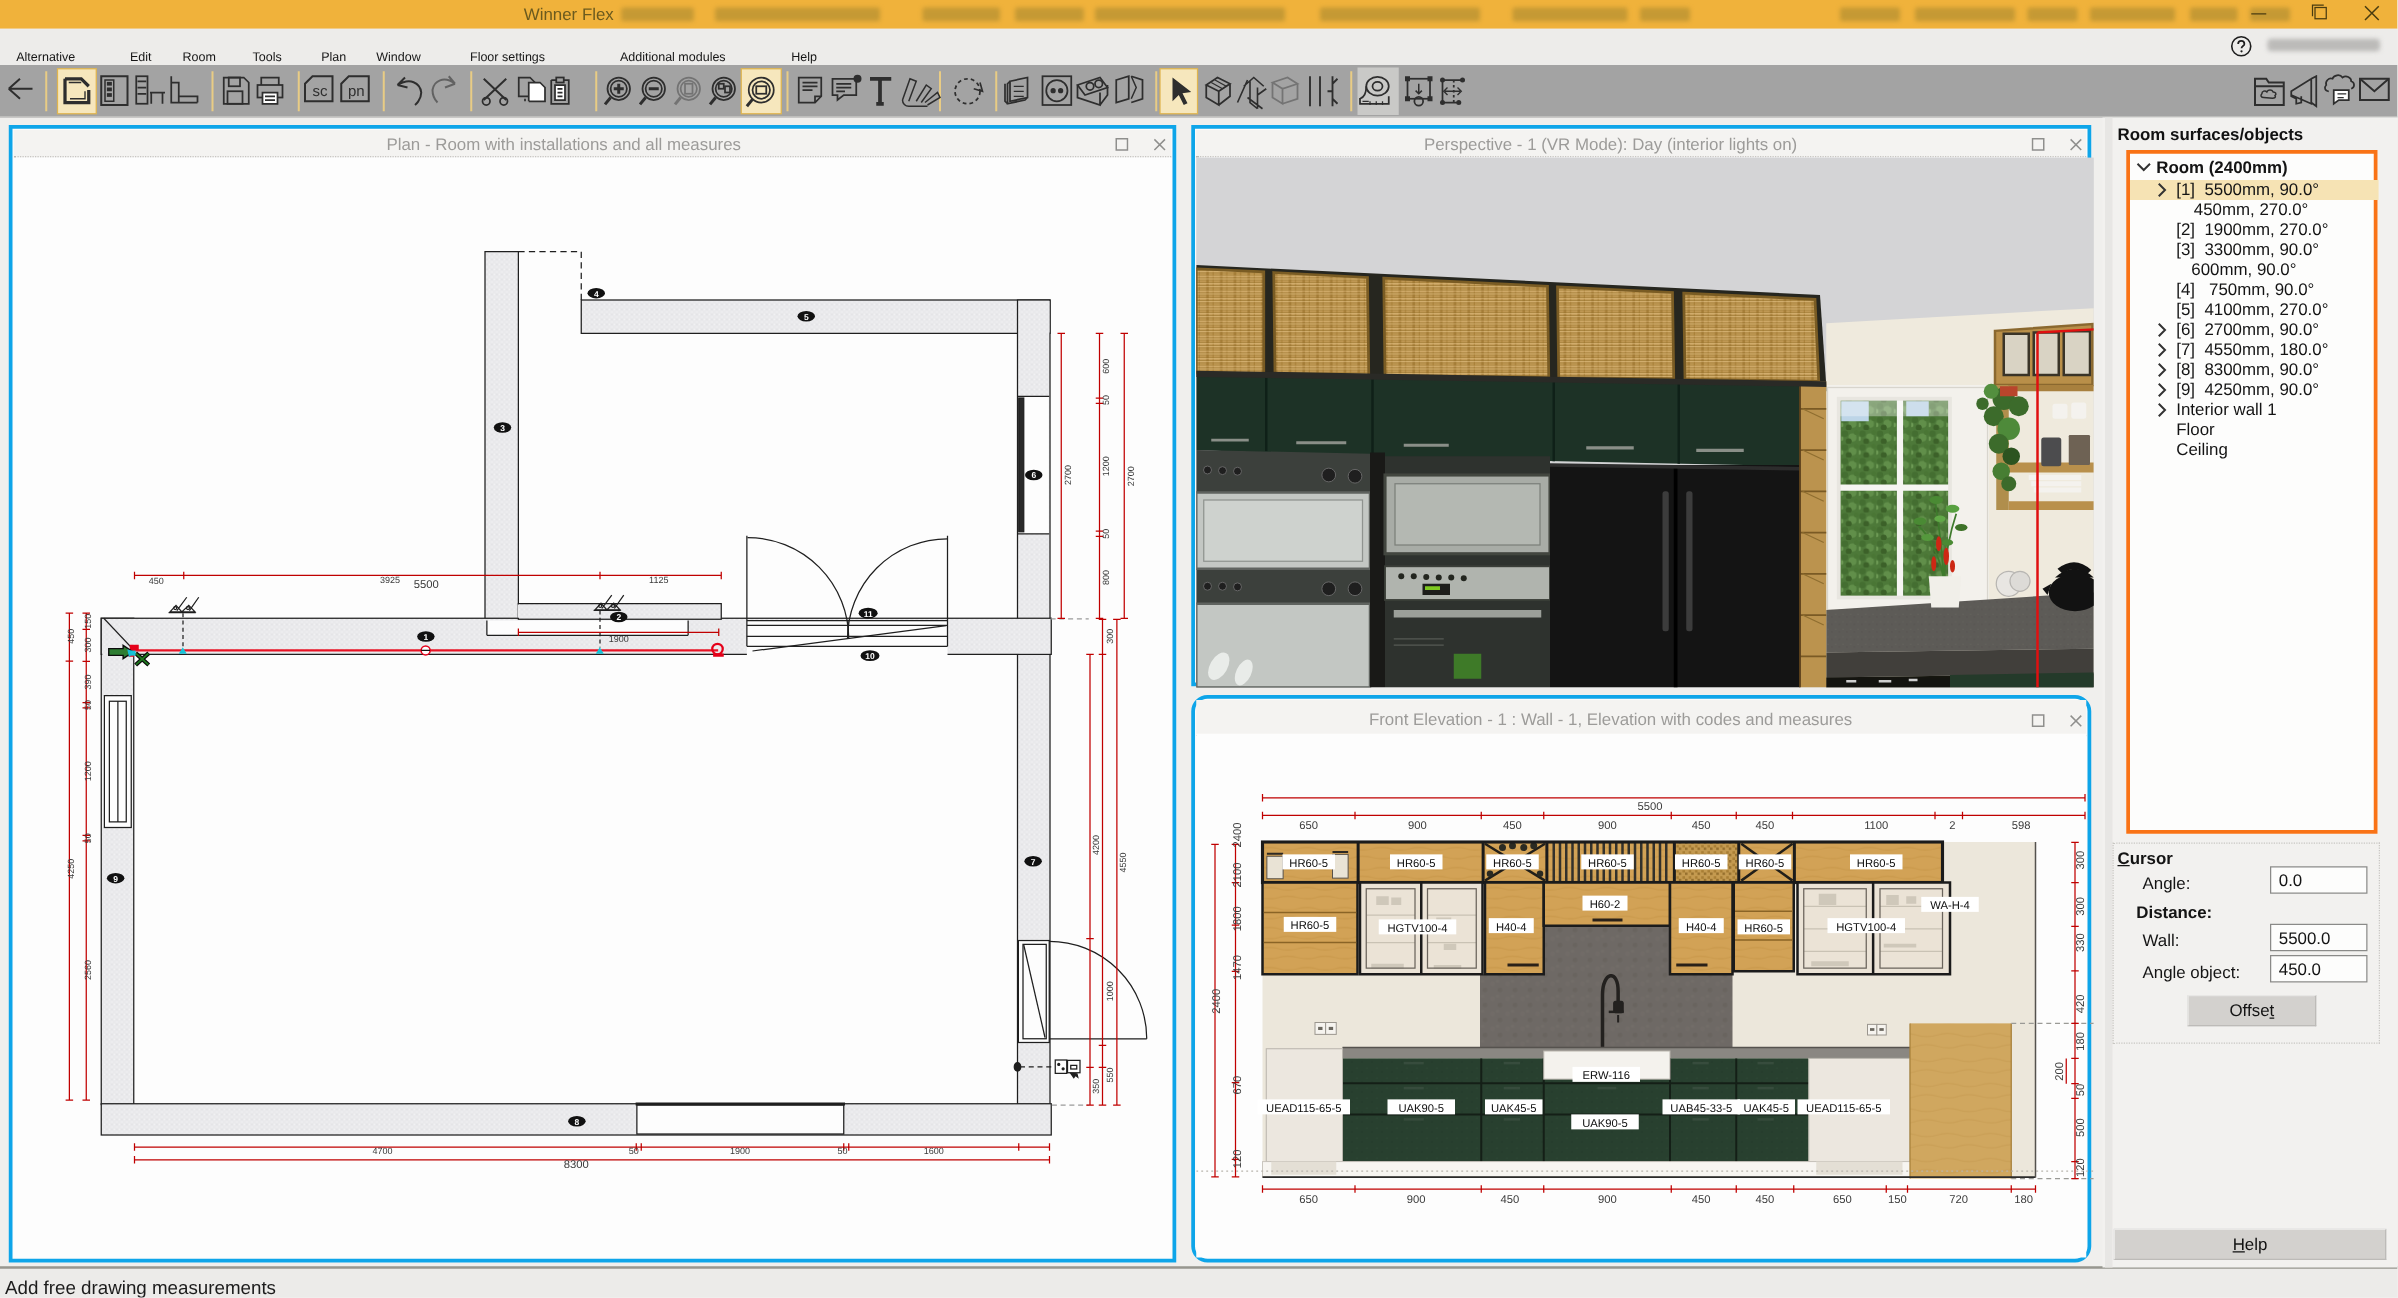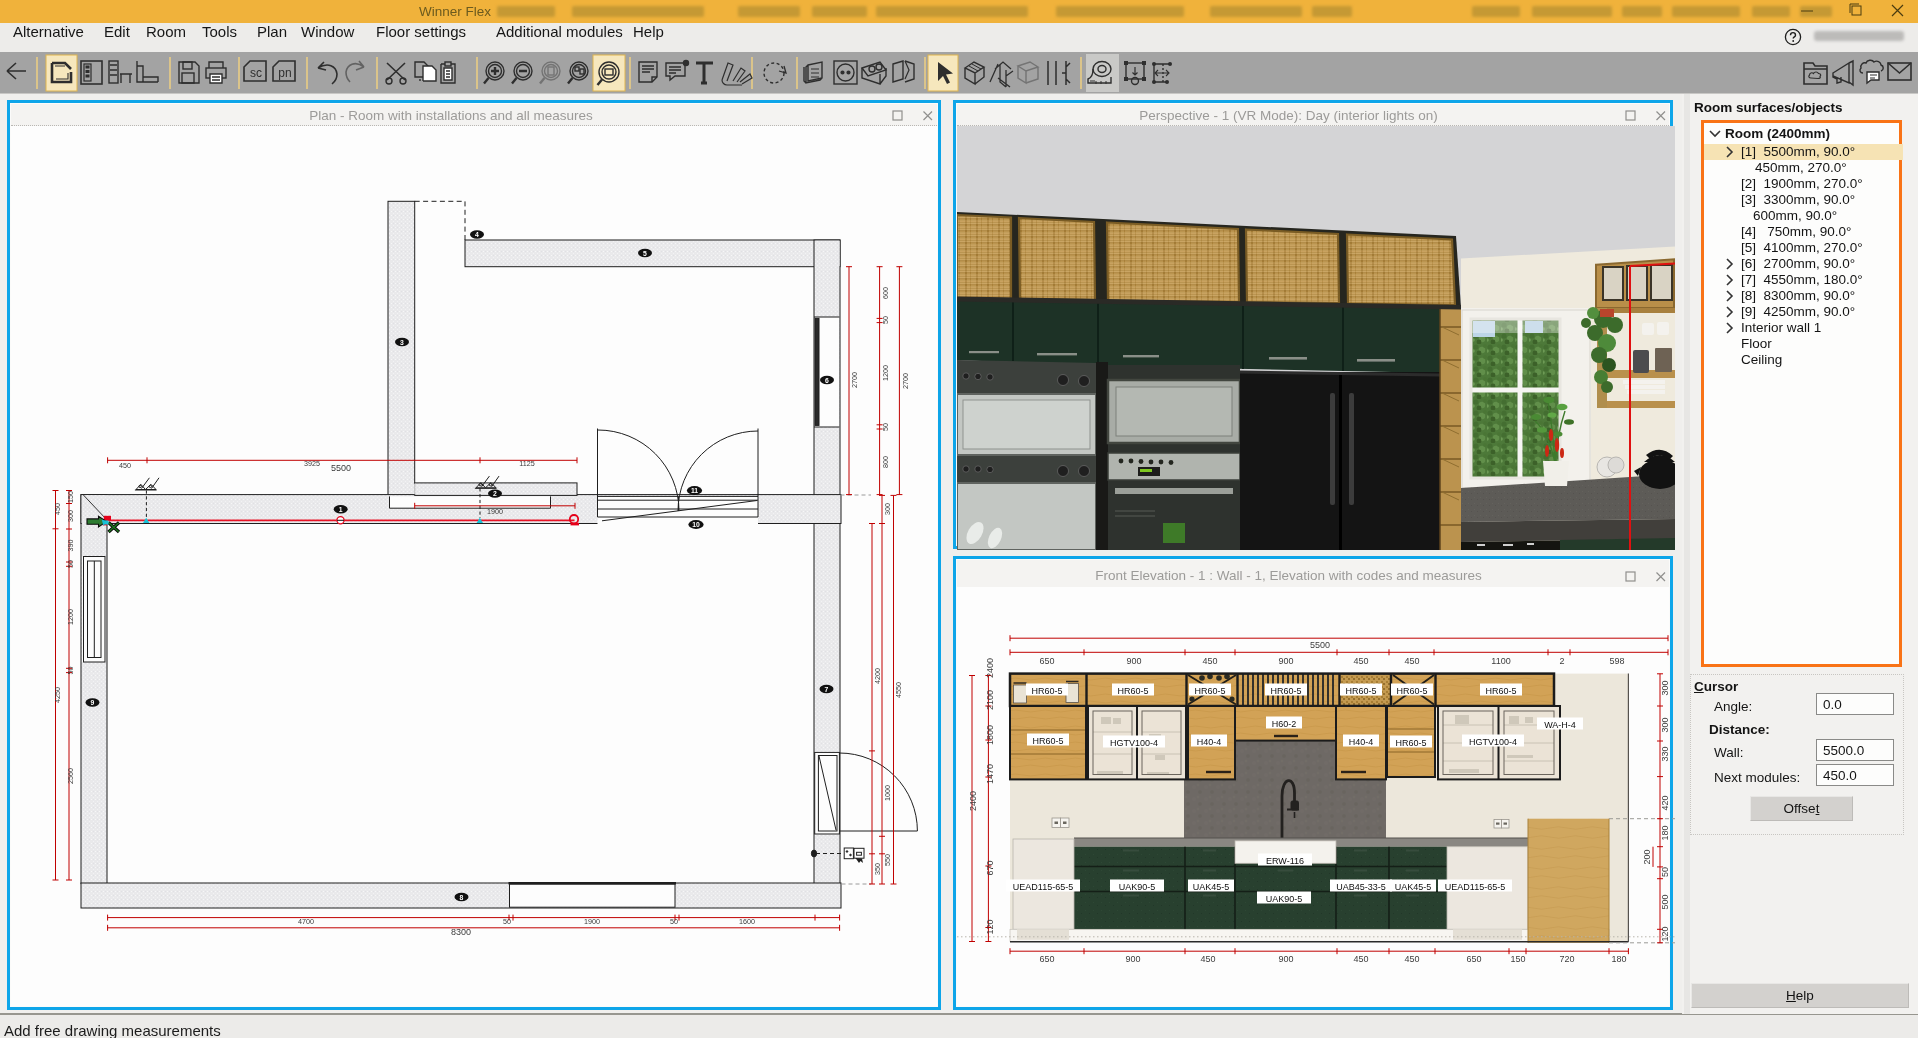--- a/index.html
+++ b/index.html
@@ -3,21 +3,21 @@
 <meta charset="utf-8">
 <style>
   * { margin:0; padding:0; box-sizing:border-box; }
   html,body { width:1918px; height:1038px; overflow:hidden; font-family:"Liberation Sans", sans-serif; }
   body { position:relative; background:#f0efed; }
   #titlebar { position:absolute; left:0; top:0; width:1918px; height:23px; background:#f0b23b; }
   #titlebar .apptitle { position:absolute; left:419px; top:4px; font-size:13.5px; color:#6b5a1e; }
   #titlebar .rdact { position:absolute; top:6px; height:11px; background:#c59934; filter:blur(1.6px); border-radius:2px;}
   .wctl { position:absolute; top:0; height:23px; width:30px; }
   #menubar { position:absolute; left:0; top:23px; width:1918px; height:29px; background:#edecea; }
-  #menubar .mi { position:absolute; top:0; font-size:15px; color:#161616; }
+  #menubar .mi { position:absolute; top:18px; font-size:10px; color:#161616; }
   #toolbar { position:absolute; left:0; top:52px; width:1918px; height:42px; background:#a3a3a3; border-bottom:1px solid #c8c7c5;padding-left:27px; }
   #statusbar { position:absolute; left:0; top:1013px; width:1918px; height:25px; background:#ecebe9; border-top:2px solid #97968f; }
   #statusbar span { position:absolute; left:4px; top:7px; font-size:15px; color:#1c1c1c; }
   .win { position:absolute; background:#fbfbfa; border:3px solid #0ea5e9; }
   .wtitle { position:absolute; left:1px; top:1px; right:1px; height:22px; background:#f4f3f1; border-bottom:1px dotted #b9b7b3; }
   .wtitle .t { position:absolute; top:4px; width:100%; font-size:13.5px; color:#9c9b99; text-align:center; }
   .wbtn { position:absolute; top:6px; width:11px; height:11px; }
   .wcontent { position:absolute; left:1px; right:1px; bottom:1px; background:#fdfdfd; }
 </style>
 </head>
@@ -676,21 +676,21 @@
     <path d="M1437 302 V547" stroke="#5e431c" stroke-width="1.5"></path>
 
     <path d="M954 293.5 L1458 302 L1458 306.5 L954 298.5 Z" fill="#2a2a26"></path>
 
     <path d="M1627 263 V547" stroke="#e01010" stroke-width="2"></path>
     <path d="M1627 263 L1672 260.5" stroke="#e01010" stroke-width="2"></path>
   </svg>
   </div>
 </div>
 
-<div class="win" id="elevwin" style="left:953px; top:556px; width:720px; height:454px;">
+<div class="win" id="elevwin" style="left:953px; top:556px; width:720px; height:454px;border-radius:13px;">
   <div class="wtitle" style="height:29px">
       <div class="t" style="top:8px;width:663px">Front Elevation - 1 : Wall - 1, Elevation with codes and measures</div>
     <svg class="wbtn" style="left:668px;top:11px" width="12" height="12">
         <rect x="1" y="1" width="9" height="9" fill="none" stroke="#8f8f8d" stroke-width="1.2"></rect>
       </svg>
     <svg class="wbtn" style="left:698px;top:11px" width="12" height="12">
         <path d="M1.5 1.5 L10 10 M10 1.5 L1.5 10" stroke="#8f8f8d" stroke-width="1.2"></path>
       </svg>
   </div>
   <div class="wcontent" style="top:28px" id="elevcontent">
@@ -1010,18 +1010,18 @@
     </svg>
   </div>
   <div id="cursorsec" style="position:absolute;left:6px;top:580px;width:224px;height:266px;font-size:13.5px;color:#141414;">
     <div style="position:absolute;left:2px;top:0;width:214px;height:161px;border:1px dotted #c8c6c2"></div>
     <div style="position:absolute;left:6px;top:5px;font-weight:bold"><u>C</u>ursor</div>
     <div style="position:absolute;left:26px;top:25px;">Angle:</div>
     <div style="position:absolute;left:128px;top:19px;width:78px;height:22px;background:#fdfdfc;border:1px solid #8a8a88;padding:3px 0 0 6px;">0.0</div>
     <div style="position:absolute;left:21px;top:48px;font-weight:bold">Distance:</div>
     <div style="position:absolute;left:26px;top:71px;">Wall:</div>
     <div style="position:absolute;left:128px;top:65px;width:78px;height:22px;background:#fdfdfc;border:1px solid #8a8a88;padding:3px 0 0 6px;">5500.0</div>
-    <div style="position:absolute;left:26px;top:96px;">Next modules:</div>
+    <div style="position:absolute;left:26px;top:96px;">Angle object:</div>
     <div style="position:absolute;left:128px;top:90px;width:78px;height:22px;background:#fdfdfc;border:1px solid #8a8a88;padding:3px 0 0 6px;">450.0</div>
     <div style="position:absolute;left:62px;top:122px;width:103px;height:25px;background:#d3d1ce;border:1px solid #bdbbb8;border-top-color:#e8e7e5;border-left-color:#e8e7e5;text-align:center;padding-top:4px">Offse<u>t</u></div>
   </div>
   <div id="helpbtn" style="position:absolute;left:9px;top:889px;width:218px;height:25px;background:#d3d1ce;border:1px solid #bdbbb8;border-top-color:#e8e7e5;border-left-color:#e8e7e5;text-align:center;font-size:13.5px;color:#111;padding-top:4px"><u>H</u>elp</div>
 </div>
 
 </body></html>

